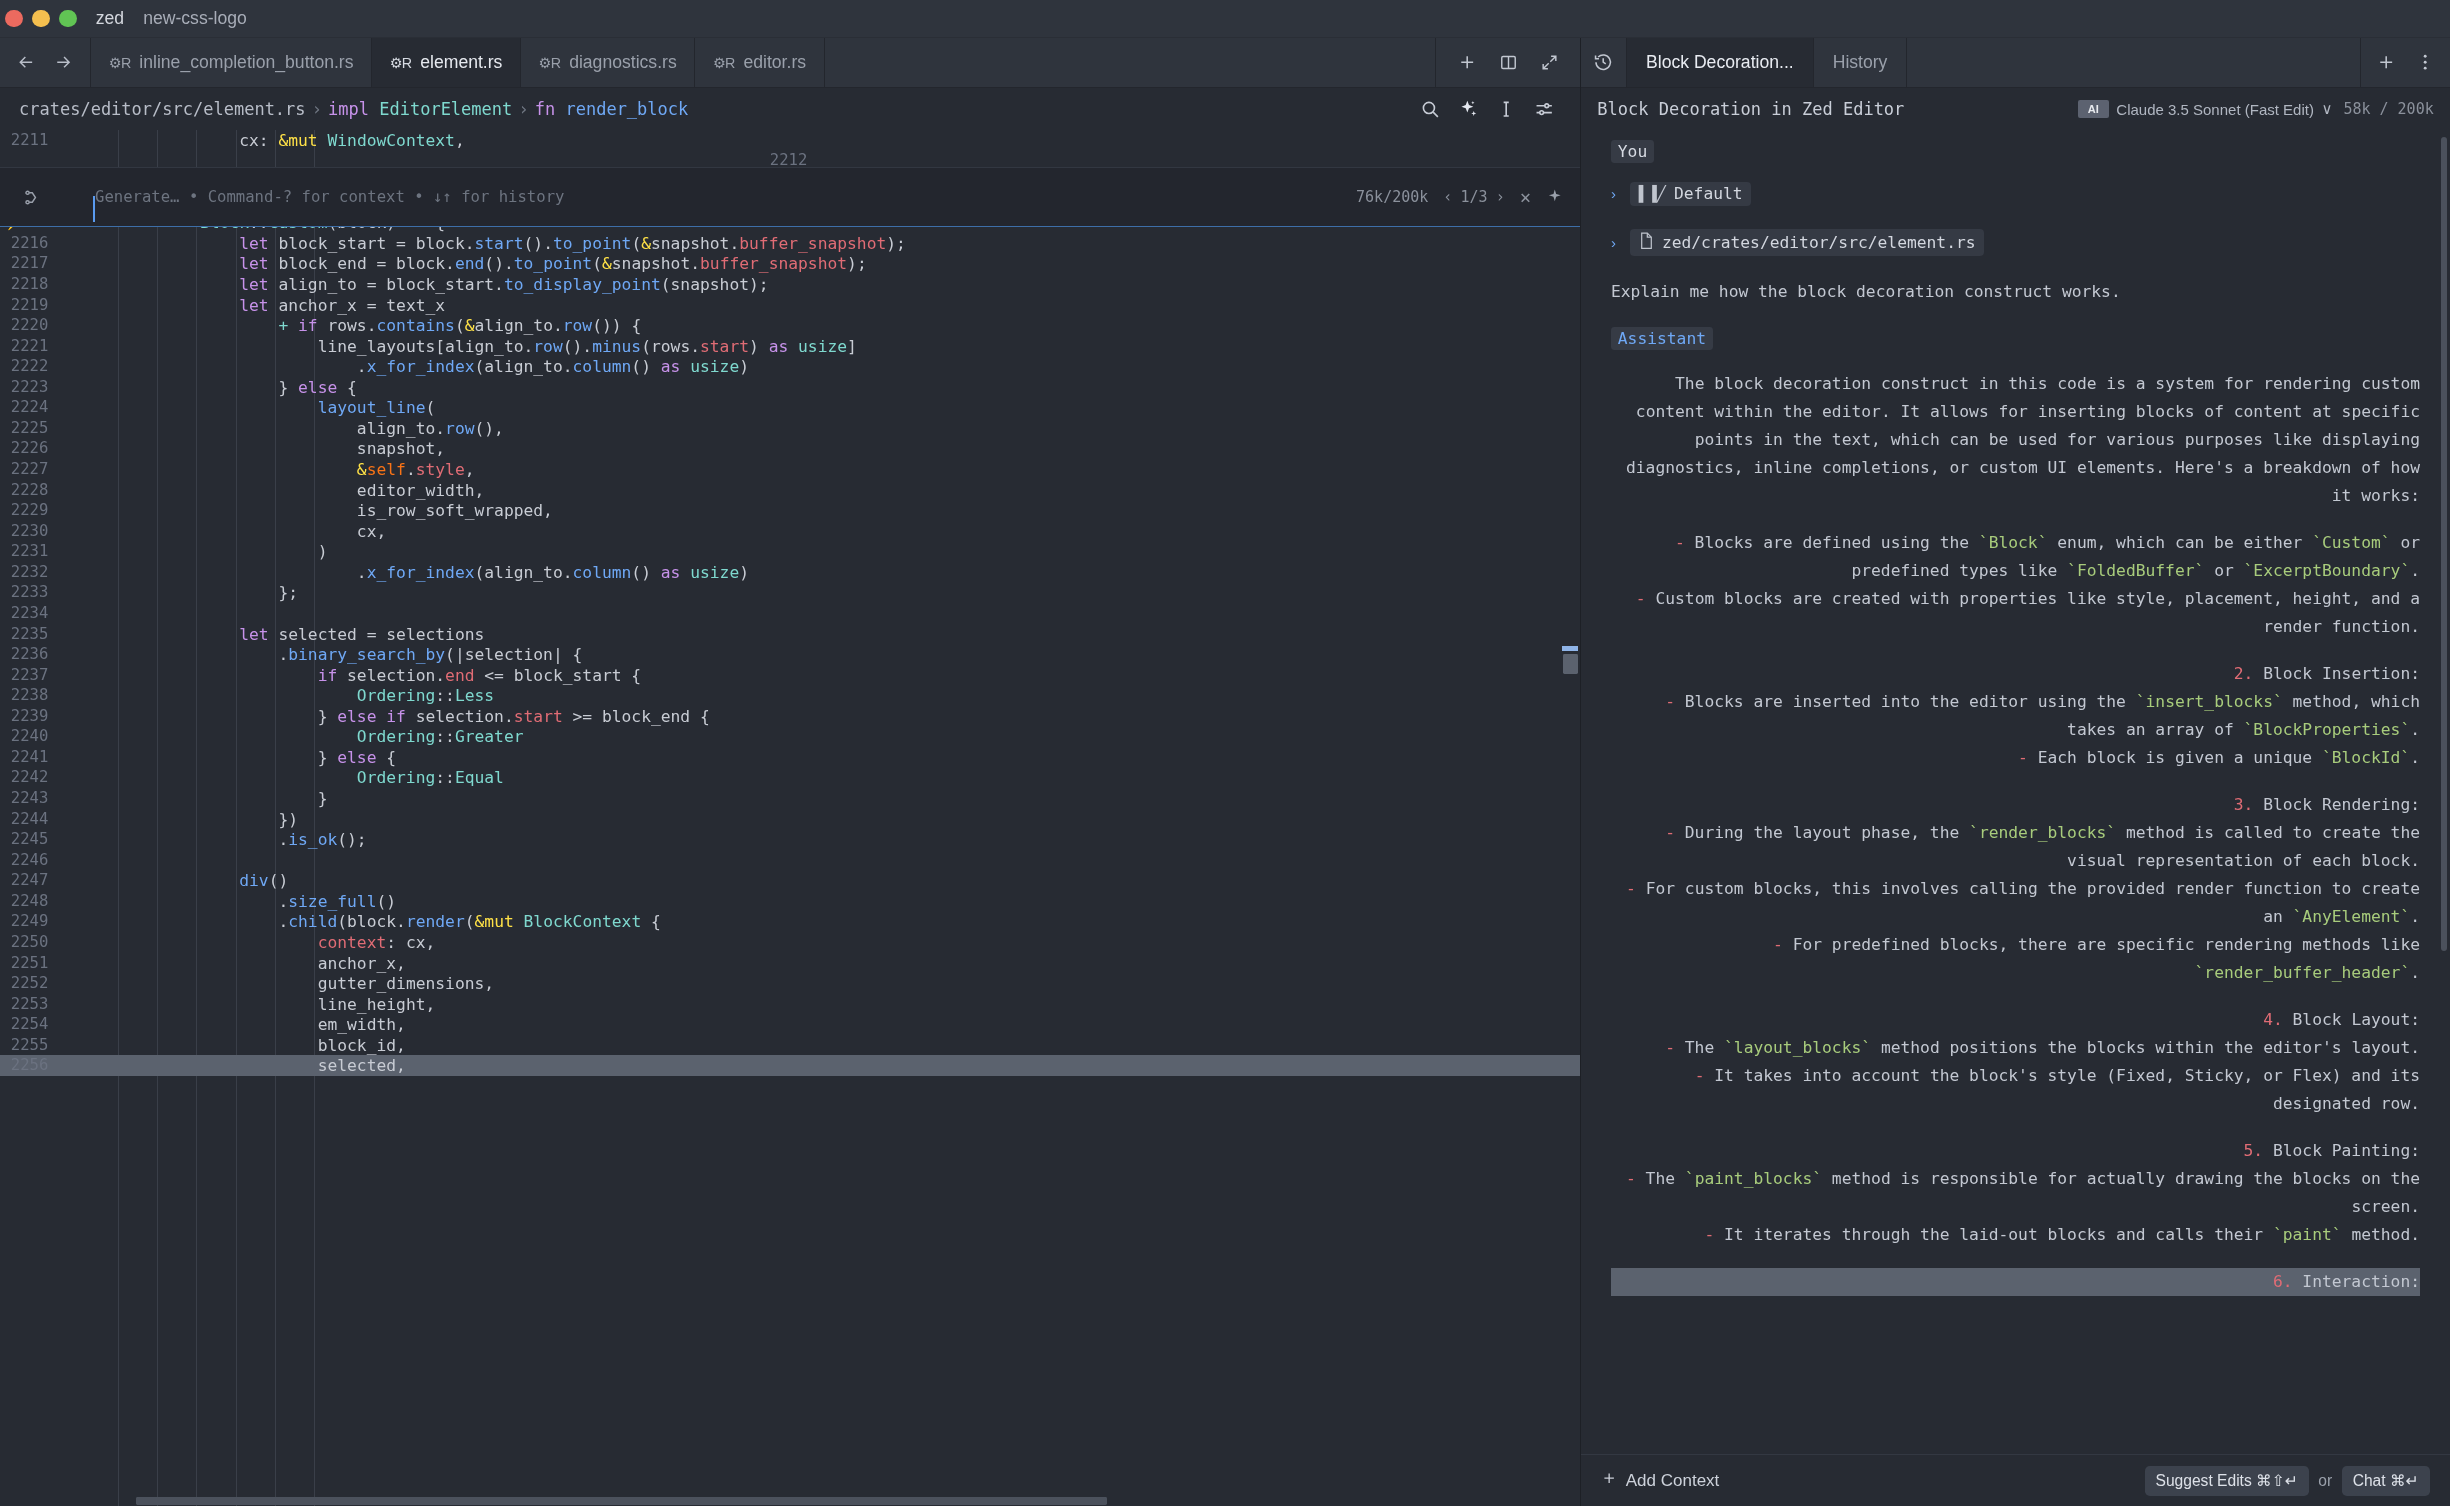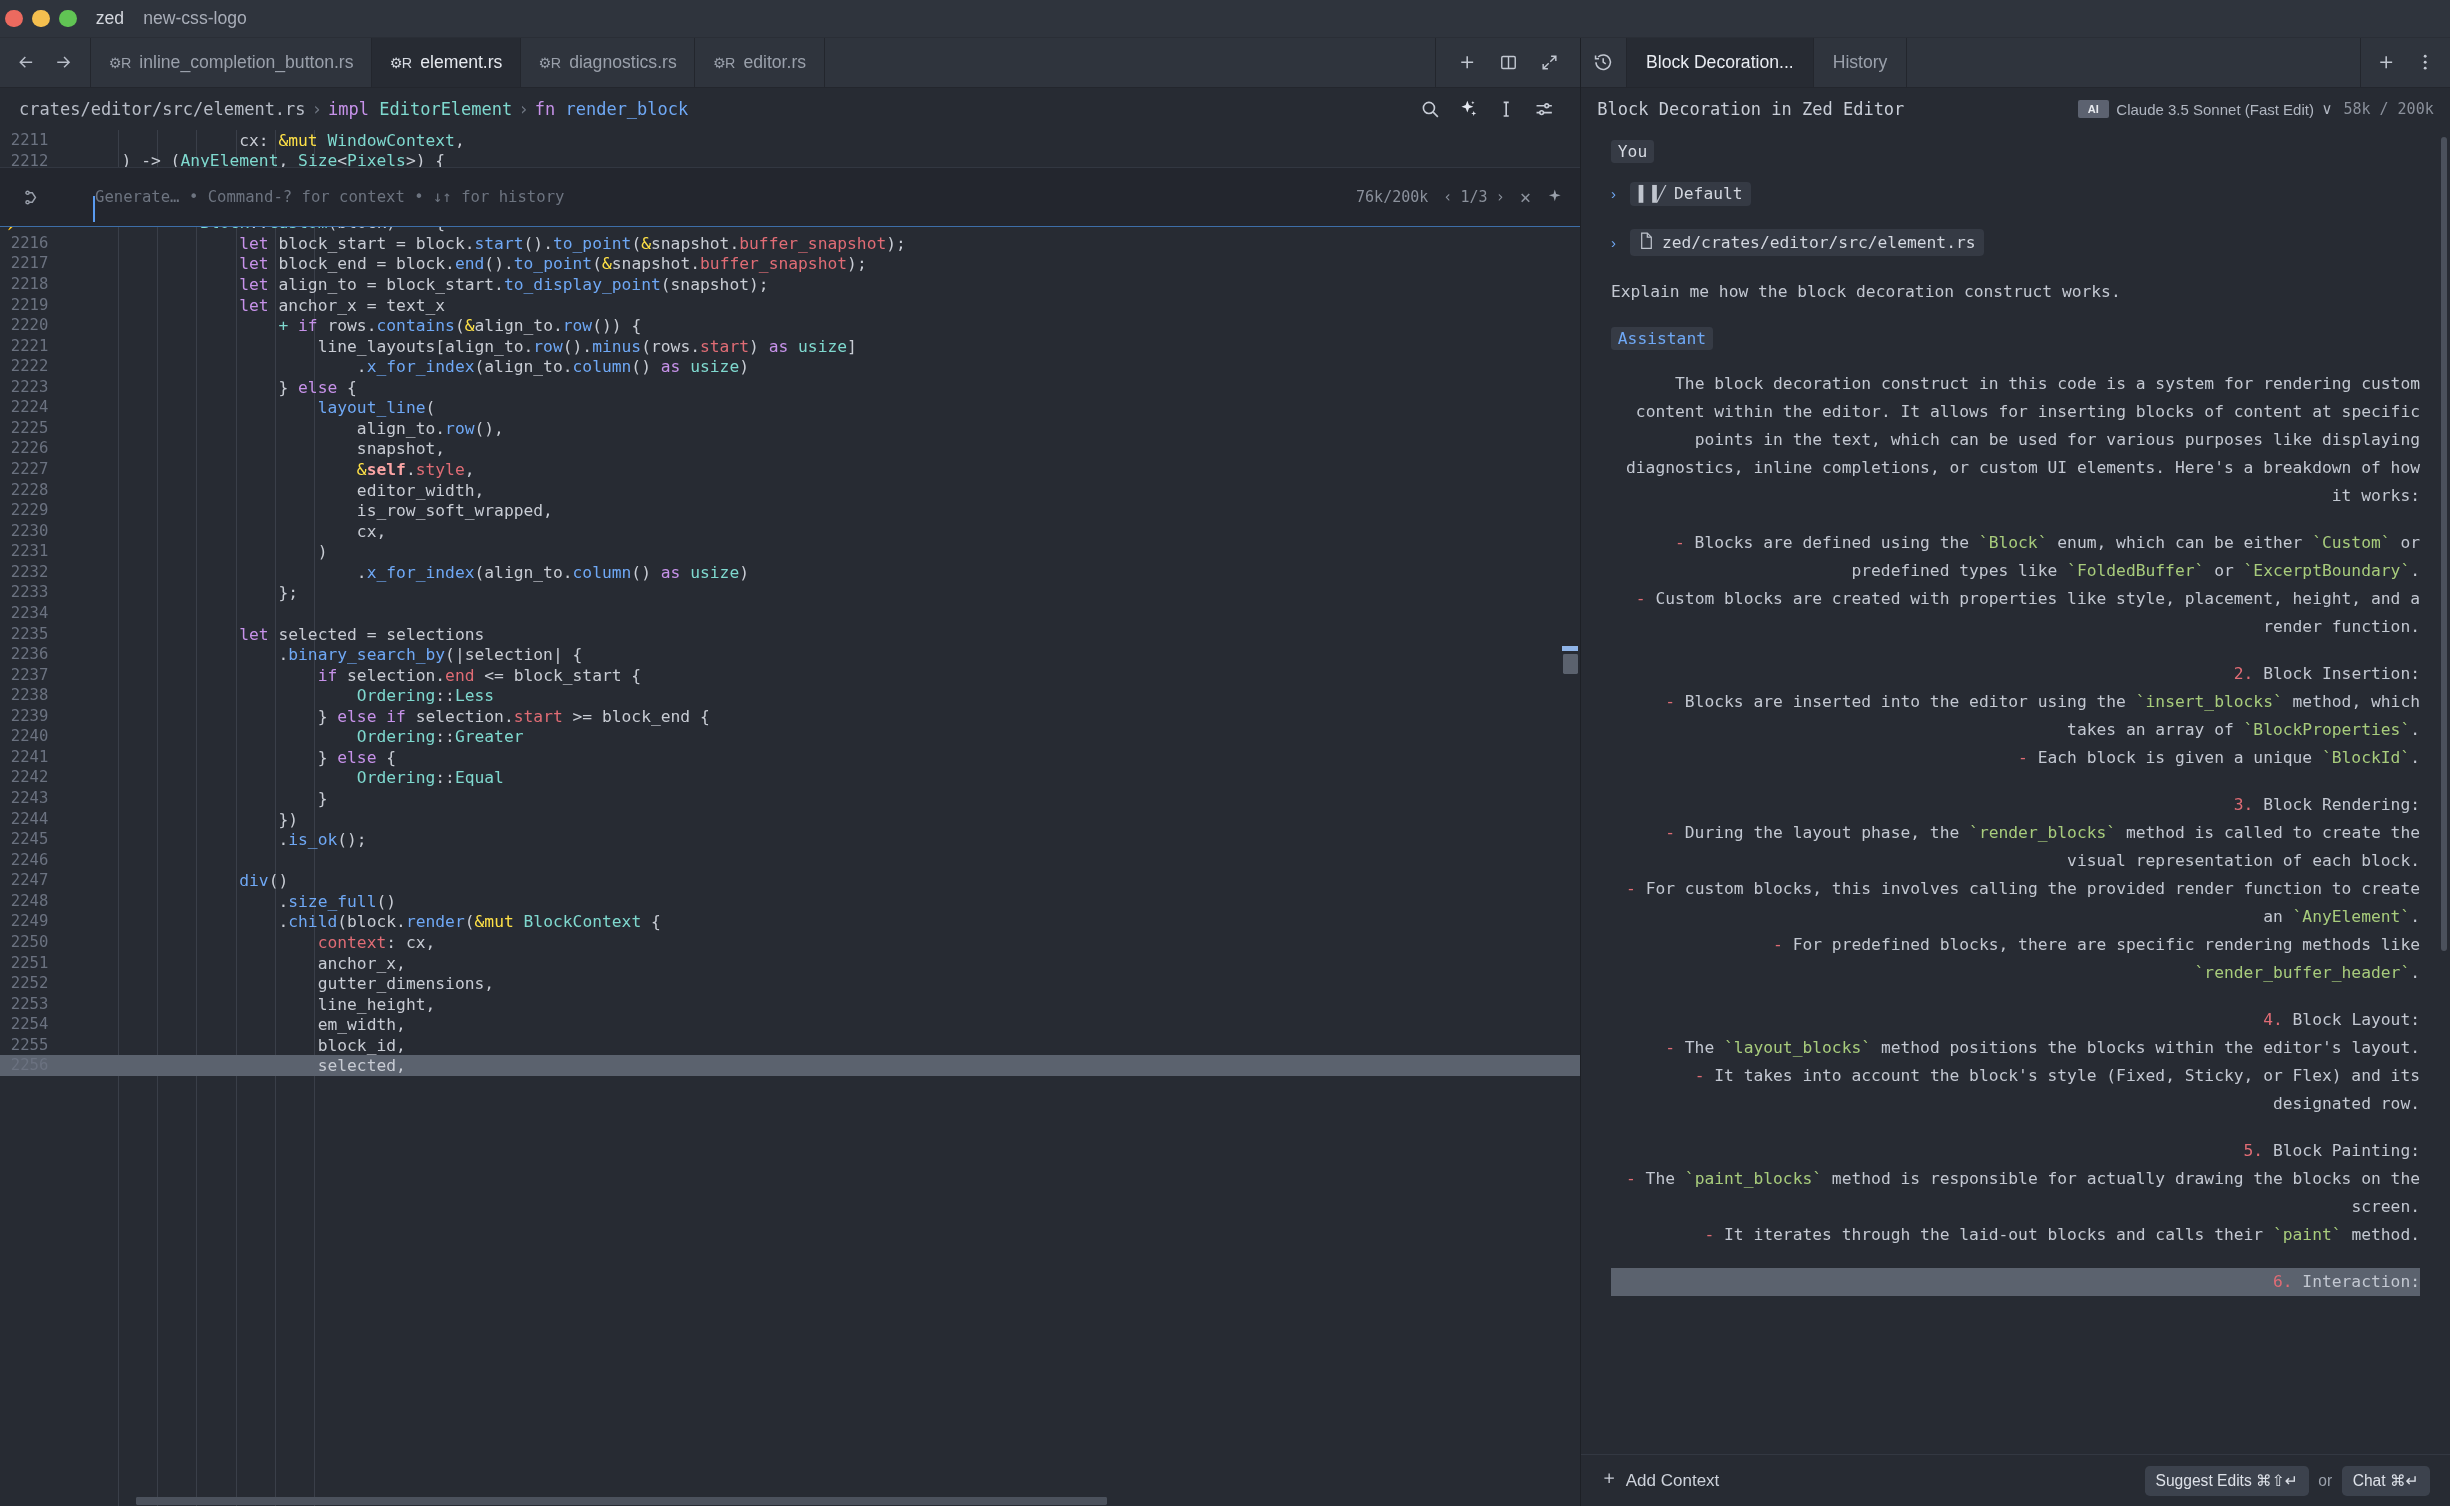--- a/index.html
+++ b/index.html
@@ -75,21 +75,21 @@
   .code { padding-left: 20.4px; color: #c8ccd4; position: relative; }
   .line.highlight { background: #5b626e; }
 
   
   .kw   { color: #c792ea; }
   .fn   { color: #6fa8f5; }
   .type { color: #7fd9cf; }
   .num  { color: #e5a672; }
   .prop { color: #e06c75; }
   .punc { color: #c8ccd4; }
-  .self { color: #fca5a5; font-weight: bold; }
+  .self { color: #f97316; }
   .amp  { color: #fde047; }
   .plus { color: #7fd9cf; }
   .var  { color: #c8ccd4; }
 
   
   .assistbar {
     position: absolute; left: 0; right: 0; height: 60px;
     background: #23262e; border-top: 0.7px solid #323741; border-bottom: 0.7px solid #3d6ea8;
     display: flex; align-items: center; z-index: 5;
   }
@@ -278,21 +278,21 @@
         <div class="guides" id="guides">
             <div class="guide" style="left: 118px;"></div>
             <div class="guide" style="left: 157px;"></div>
             <div class="guide" style="left: 196px;"></div>
             <div class="guide" style="left: 236px;"></div>
             <div class="guide" style="left: 275px;"></div>
             <div class="guide" style="left: 314px;"></div>
           </div>
         <div class="codewrap" id="codewrap">
             <div class="line" style="position: absolute; left: 0px; right: 0px; top: 0px;"><span class="ln">2211</span><span class="code"><span>                </span><span class="var">cx</span><span class="punc">: </span><span class="amp">&amp;mut</span><span class="punc"> </span><span class="type">WindowContext</span><span class="punc">,</span></span></div>
-            <div class="line" style="position: absolute; left: 0px; right: 0px; top: 20.6px;"><span class="ln">2212</span><span class="code"><span>    </span><span class="punc">) -&gt; (</span><span class="type">AnyElement</span><span class="punc">, </span><span class="type">Size</span><span class="punc">&lt;</span><span class="type">Pixels</span><span class="punc">&gt;) {</span></span></div>
+            <div class="line" style="position: absolute; left: 0px; right: 0px; top: 20.6px; flex-direction: column;"><span class="ln">2212</span><span class="code"><span>    </span><span class="punc">) -&gt; (</span><span class="type">AnyElement</span><span class="punc">, </span><span class="type">Size</span><span class="punc">&lt;</span><span class="type">Pixels</span><span class="punc">&gt;) {</span></span></div>
             <div class="line" style="position: absolute; left: 0px; right: 0px; top: 41px;"><span class="ln">2213</span><span class="code"><span>        </span><span class="kw">let</span><span class="punc"> header_padding = </span><span class="fn">px</span><span class="punc">(</span><span class="num">6.0</span><span class="punc">);</span></span></div>
             <div class="line" style="position: absolute; left: 0px; right: 0px; top: 62px;"><span class="ln">2214</span><span class="code"><span>        </span><span class="kw">let mut</span><span class="punc"> element = </span><span class="kw">match</span><span class="punc"> block {</span></span></div>
             <div class="line" style="position: absolute; left: 0px; right: 0px; top: 82px;"><span class="ln cur">2215</span><span class="code"><span>            </span><span class="type">Block</span><span class="punc">::</span><span class="type">Custom</span><span class="punc">(</span><span class="var">block</span><span class="punc">) =&gt; {</span></span></div>
             <div class="line" style="position: absolute; left: 0px; right: 0px; top: 103px;"><span class="ln">2216</span><span class="code"><span>                </span><span class="kw">let</span><span class="punc"> block_start = block.</span><span class="fn">start</span><span class="punc">().</span><span class="fn">to_point</span><span class="punc">(</span><span class="amp">&amp;</span><span class="var">snapshot</span><span class="punc">.</span><span class="prop">buffer_snapshot</span><span class="punc">);</span></span></div>
             <div class="line" style="position: absolute; left: 0px; right: 0px; top: 123px;"><span class="ln">2217</span><span class="code"><span>                </span><span class="kw">let</span><span class="punc"> block_end = block.</span><span class="fn">end</span><span class="punc">().</span><span class="fn">to_point</span><span class="punc">(</span><span class="amp">&amp;</span><span class="var">snapshot</span><span class="punc">.</span><span class="prop">buffer_snapshot</span><span class="punc">);</span></span></div>
             <div class="line" style="position: absolute; left: 0px; right: 0px; top: 144px;"><span class="ln">2218</span><span class="code"><span>                </span><span class="kw">let</span><span class="punc"> align_to = block_start.</span><span class="fn">to_display_point</span><span class="punc">(snapshot);</span></span></div>
             <div class="line" style="position: absolute; left: 0px; right: 0px; top: 165px;"><span class="ln">2219</span><span class="code"><span>                </span><span class="kw">let</span><span class="punc"> anchor_x = text_x</span></span></div>
             <div class="line" style="position: absolute; left: 0px; right: 0px; top: 185px;"><span class="ln">2220</span><span class="code"><span>                    </span><span class="plus">+ </span><span class="kw">if</span><span class="punc"> rows.</span><span class="fn">contains</span><span class="punc">(</span><span class="amp">&amp;</span><span class="var">align_to</span><span class="punc">.</span><span class="fn">row</span><span class="punc">()) {</span></span></div>
             <div class="line" style="position: absolute; left: 0px; right: 0px; top: 206px;"><span class="ln">2221</span><span class="code"><span>                        </span><span class="punc">line_layouts[align_to.</span><span class="fn">row</span><span class="punc">().</span><span class="fn">minus</span><span class="punc">(rows.</span><span class="prop">start</span><span class="punc">) </span><span class="kw">as</span><span class="punc"> </span><span class="type">usize</span><span class="punc">]</span></span></div>
             <div class="line" style="position: absolute; left: 0px; right: 0px; top: 226px;"><span class="ln">2222</span><span class="code"><span>                            </span><span class="punc">.</span><span class="fn">x_for_index</span><span class="punc">(align_to.</span><span class="fn">column</span><span class="punc">() </span><span class="kw">as</span><span class="punc"> </span><span class="type">usize</span><span class="punc">)</span></span></div>

